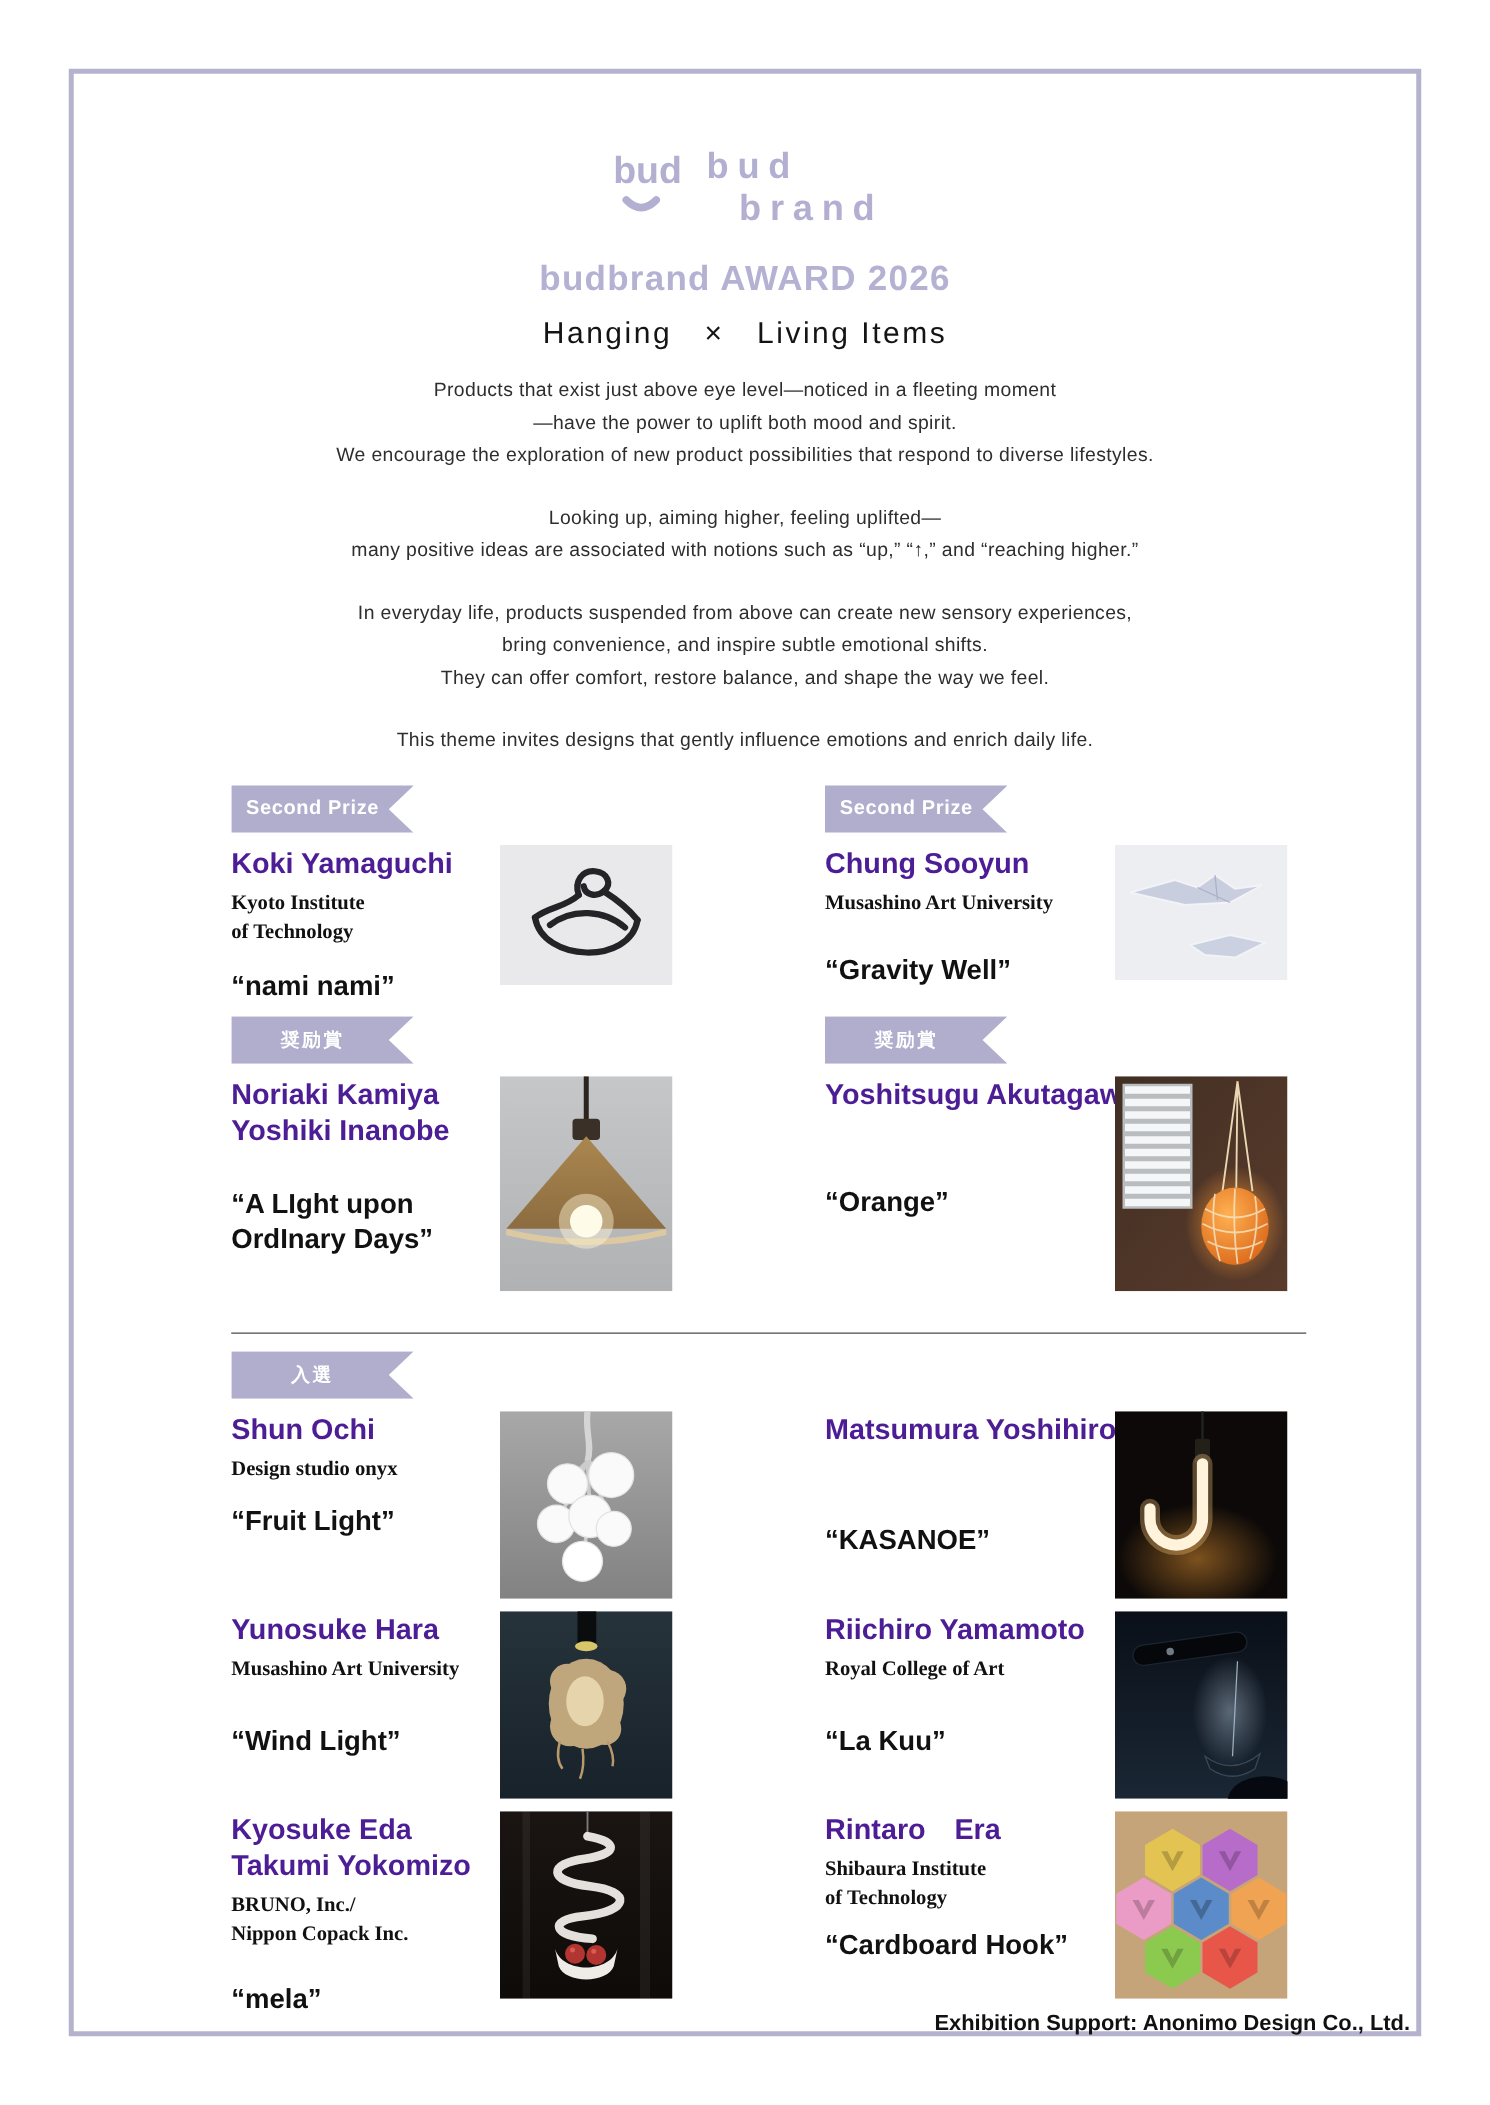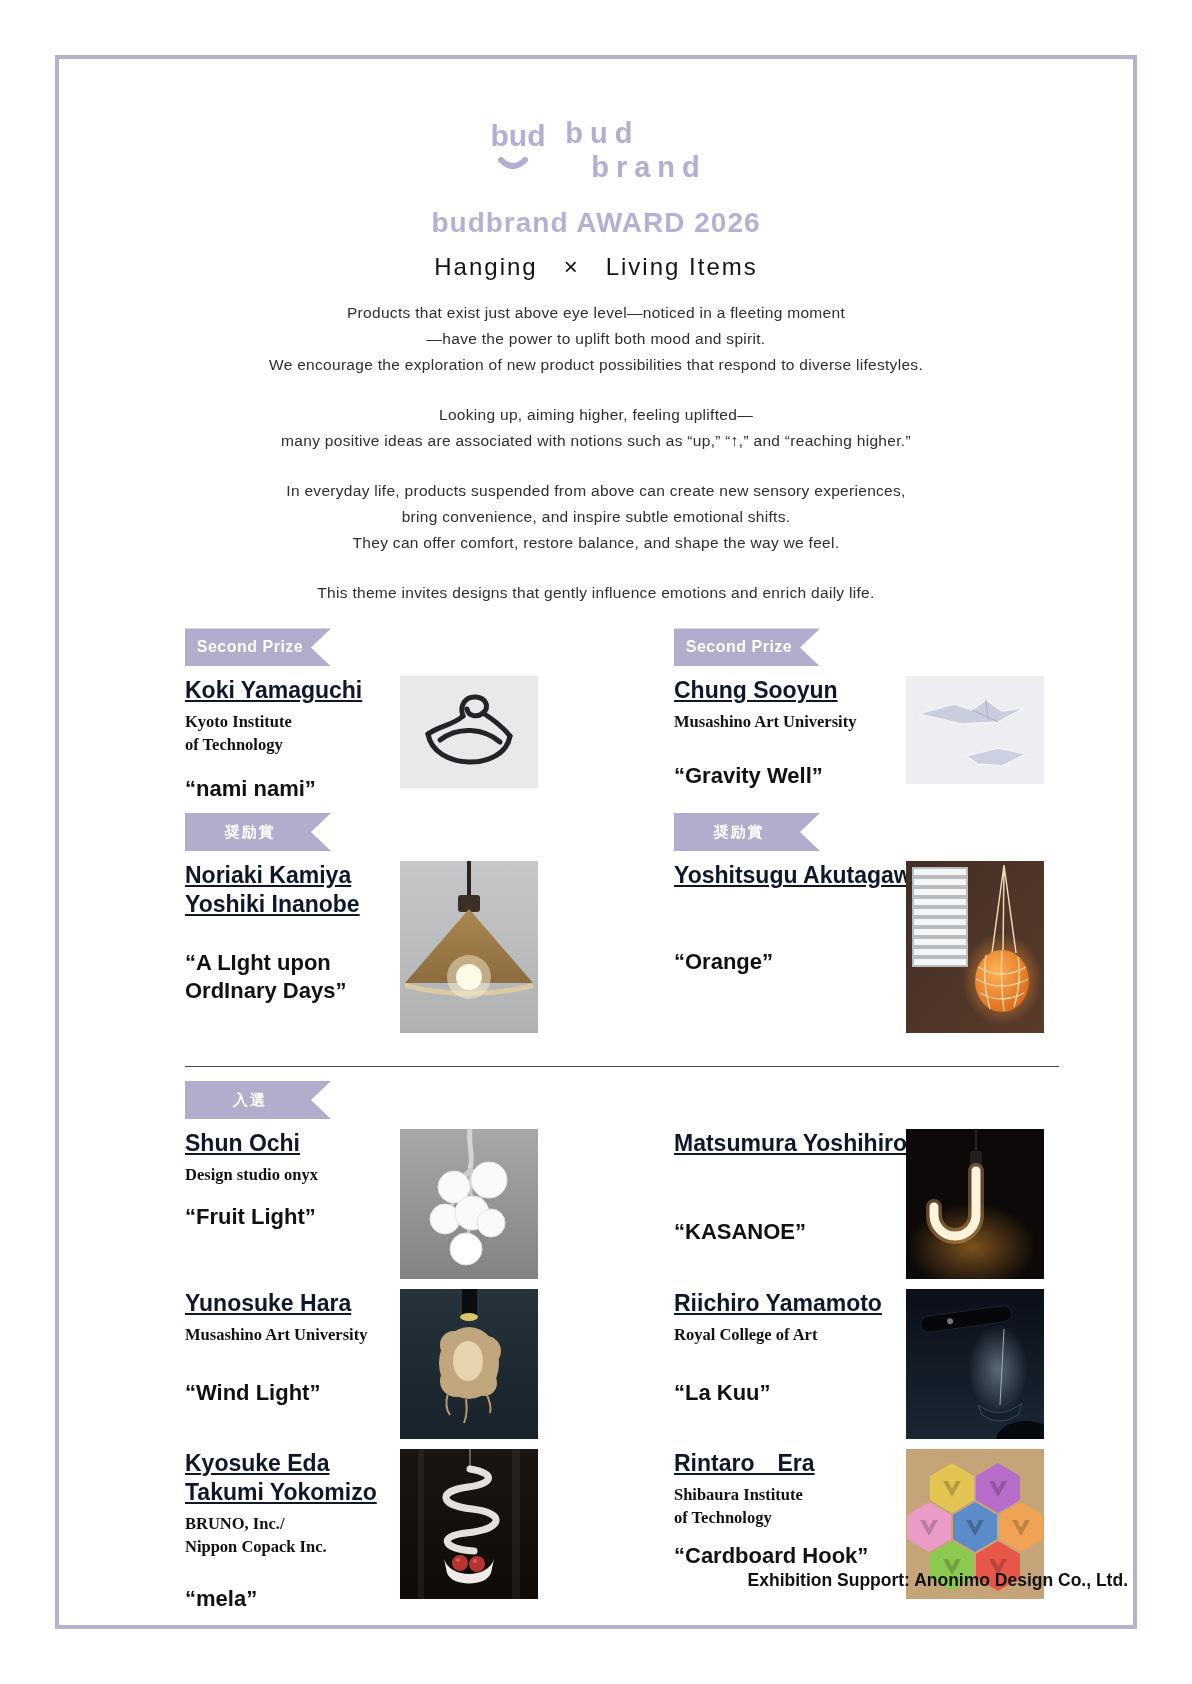--- a/index.html
+++ b/index.html
@@ -21,45 +21,45 @@
     font-weight:bold;color:#b5b1d3;letter-spacing:1px;}
   .poster-theme{margin-top:14px;text-align:center;font-size:24px;line-height:1.15;
     font-weight:500;color:#141414;letter-spacing:2px;}
 
   .para{margin:24px auto 0;text-align:center;font-size:15.5px;line-height:26px;
     letter-spacing:.3px;color:#2e2e2e;white-space:pre-line;}
   .para.first{margin-top:20px;}
 
   
   .awards{margin:22px 0 0 185px;width:860px;display:grid;
-    grid-template-columns:425px 385px;column-gap:64px;align-items:start;}
+    grid-template-columns:425px 385px;column-gap:50px;align-items:start;}
   .badge{width:146px;height:38px;background:#b0adcd;color:#ffffff;font-weight:bold;
     display:flex;align-items:center;justify-content:center;box-sizing:border-box;
     padding-right:16px;margin-bottom:10px;
     clip-path:polygon(0 0,100% 0,calc(100% - 20px) 50%,100% 100%,0 100%);}
   .badge.en{font-size:16px;letter-spacing:.5px;}
   .badge.jp{font-size:15px;letter-spacing:2px;}
   .spacer{height:38px;margin-bottom:10px;}
 
   .entry{display:grid;column-gap:0;margin-bottom:10px;}
   .entry.left{grid-template-columns:215px 138px;}
   .entry.right{grid-template-columns:232px 138px;}
   .entry.r1{min-height:112px;}
   .entry.r2{min-height:185px;}
   .entry.r3{min-height:152px;margin-bottom:8px;}
   .etext{display:flex;flex-direction:column;align-items:flex-start;}
-  .ename{font-size:23px;font-weight:bold;line-height:1.26;white-space:pre;color:#0f172a;text-decoration:underline;}
+  .ename{font-size:23px;font-weight:bold;line-height:1.26;white-space:pre;color:#4c1d95;}
   .eaff{margin-top:6px;font-size:16.5px;font-weight:bold;line-height:1.38;white-space:pre;color:#111;font-family:Liberation Serif, serif;}
   .etitle{font-size:22px;font-weight:bold;line-height:1.28;white-space:pre;color:#111;}
   .art{grid-column:2;align-self:start;line-height:0;}
   .art svg{display:block;}
 
   .divider{grid-column:1 / -1;border-top:1px solid #4a4a4a;margin:10px 0 14px;}
 
-  .footer{position:absolute;top:1570px;right:64px;font-size:17.5px;font-weight:bold;color:#111;}
+  .footer{position:absolute;top:1608px;right:64px;font-size:17.5px;font-weight:bold;color:#111;}
 </style>
 </head>
 <body>
 
 <div class="frame"></div>
 
 <div class="page">
 
   <div class="logo">
     <svg class="logo-mark" viewBox="0 0 66 70">

